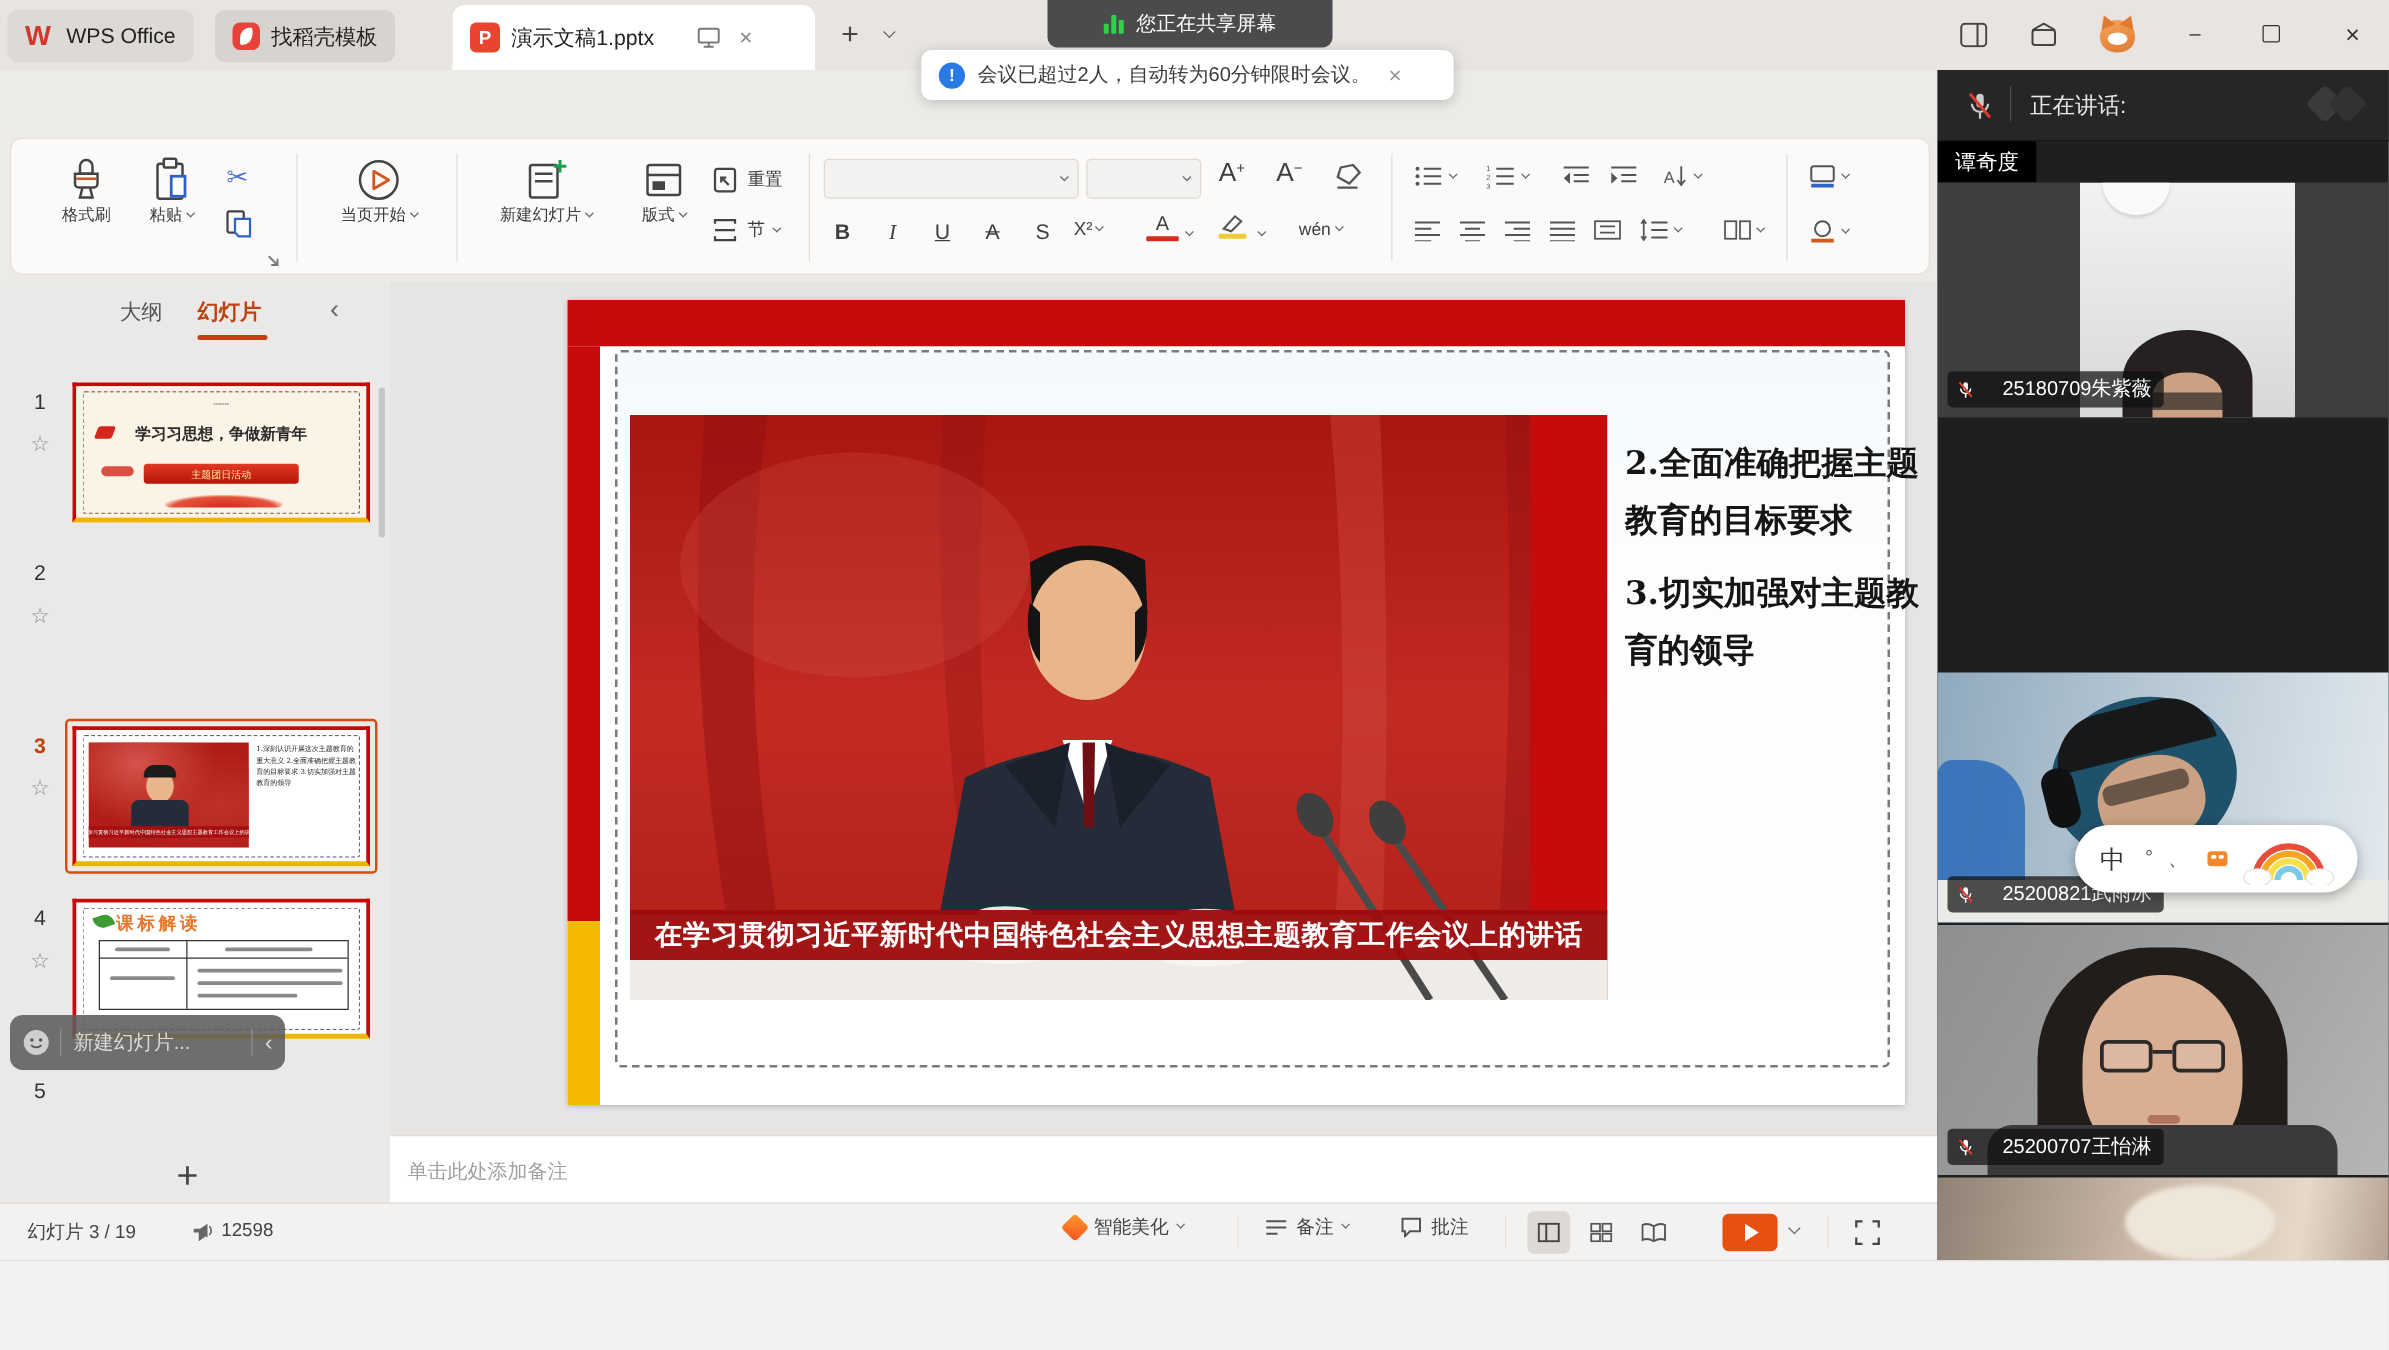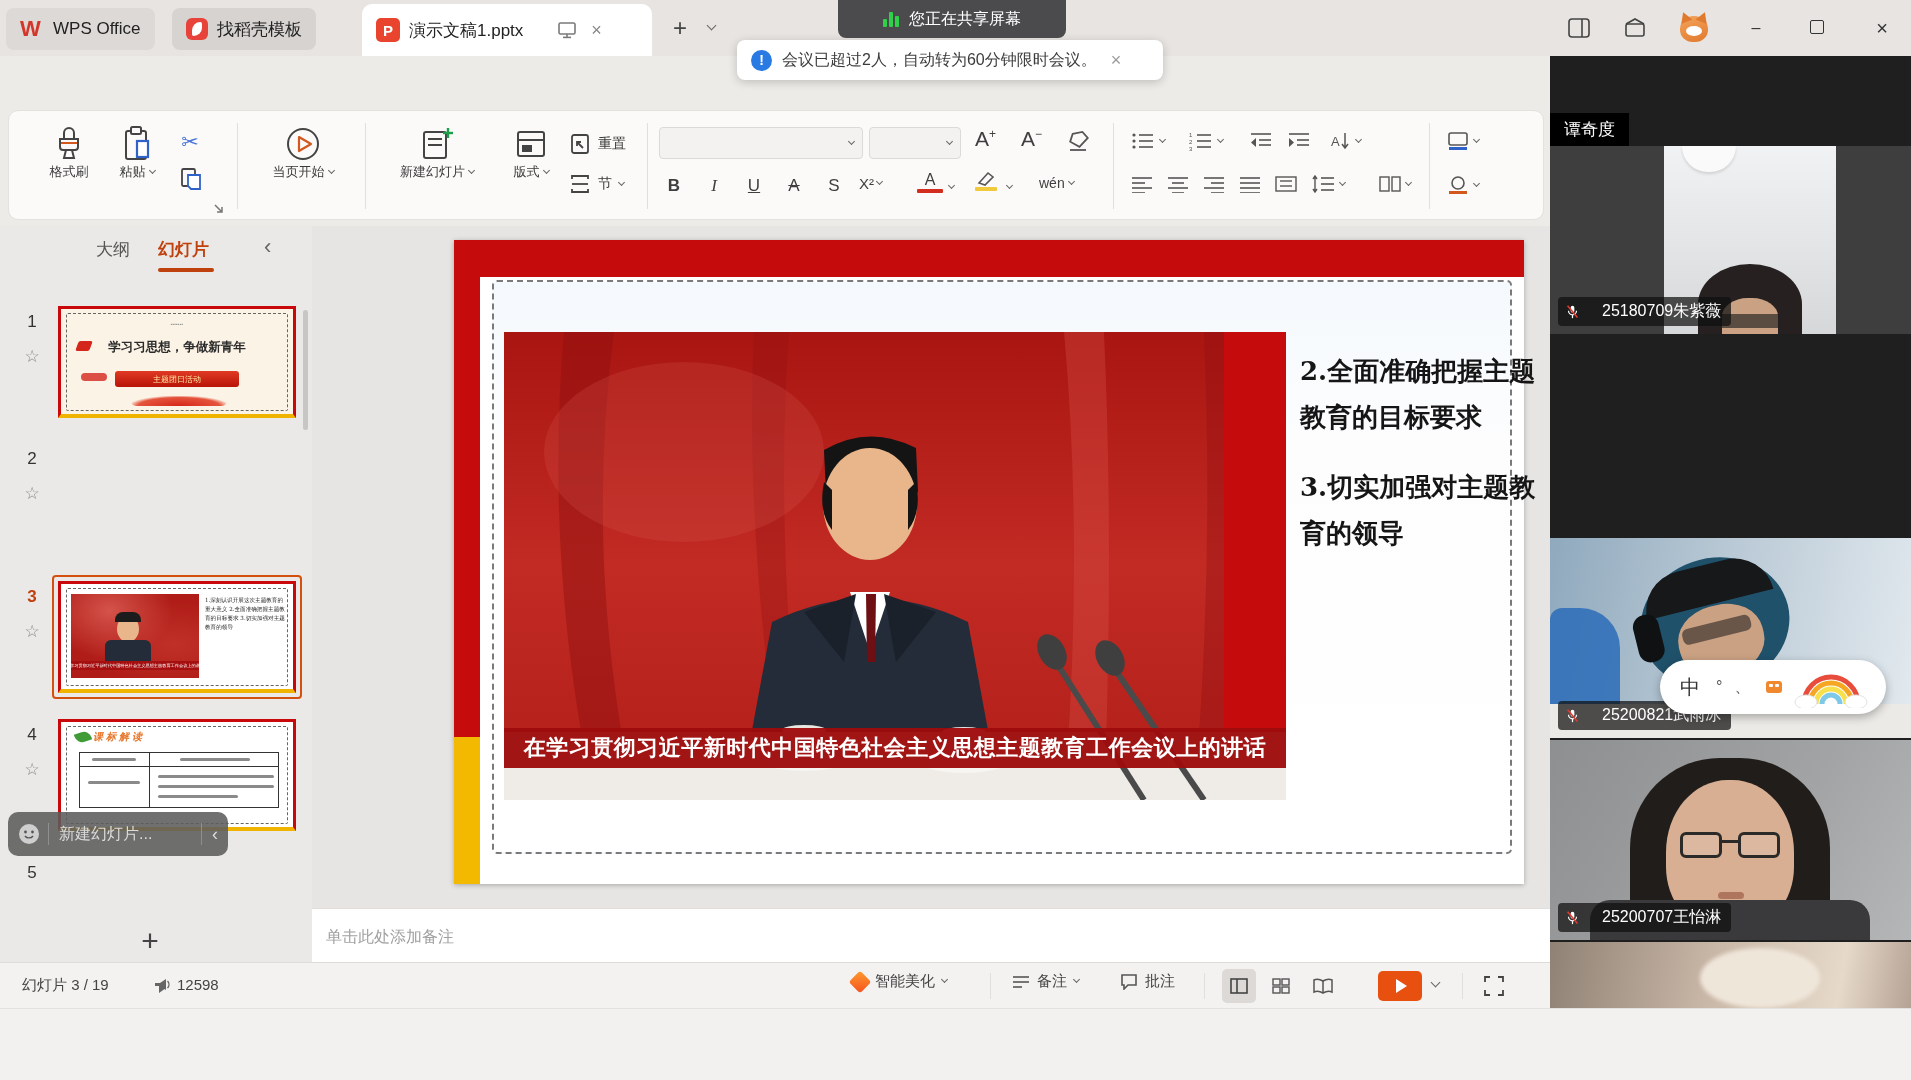--- a/index.html
+++ b/index.html
@@ -480,21 +480,21 @@
       <div style="position:absolute;left:0;right:0;bottom:8px;height:9px;background:#a50f10;color:#fff;font-size:4.2px;display:flex;align-items:center;justify-content:center;overflow:hidden;white-space:nowrap;">在学习贯彻习近平新时代中国特色社会主义思想主题教育工作会议上的讲话</div>
     </div>
     <div style="position:absolute;left:144px;top:12px;right:8px;bottom:8px;font-size:5.6px;line-height:9px;color:#222;font-family:'DejaVu Serif','Liberation Serif',serif;overflow:hidden;">1.深刻认识开展这次主题教育的重大意义 2.全面准确把握主题教育的目标要求 3.切实加强对主题教育的领导</div>
   </div>
 
   <span class="abs snum" style="top:499px;">4</span>
   <span class="abs sstar" style="top:533px;">☆</span>
   <div class="thumb" style="top:493px;">
     <div class="dash"></div>
     <div style="position:absolute;left:14px;top:10px;width:16px;height:10px;border-radius:0 8px 0 8px;background:#3f9b35;transform:rotate(-18deg);"></div>
-    <div style="position:absolute;left:32px;top:8px;font-size:10px;font-weight:bold;letter-spacing:3px;color:#e8762a;font-style:italic;">课标解读</div>
+    <div style="position:absolute;left:32px;top:8px;font-size:14px;font-weight:bold;letter-spacing:3px;color:#e8762a;">课标解读</div>
     <div style="position:absolute;left:18px;top:30px;width:200px;height:56px;border:1.4px solid #333;">
       <div style="position:absolute;left:0;top:0;width:70px;height:100%;border-right:1.4px solid #333;"></div>
       <div style="position:absolute;left:0;top:13px;width:100%;border-top:1.4px solid #333;"></div>
       <div class="bar" style="position:absolute;left:12px;top:5px;width:44px;"></div>
       <div class="bar" style="position:absolute;left:100px;top:5px;width:70px;"></div>
       <div class="bar" style="position:absolute;left:8px;top:28px;width:52px;"></div>
       <div class="bar" style="position:absolute;left:78px;top:22px;width:116px;"></div>
       <div class="bar" style="position:absolute;left:78px;top:32px;width:116px;"></div>
       <div class="bar" style="position:absolute;left:78px;top:42px;width:80px;"></div>
     </div>
@@ -575,21 +575,21 @@
           <ellipse cx="548" cy="320" rx="13" ry="19" transform="rotate(-30 548 320)" stroke="none"></ellipse>
           <line x1="700" y1="468" x2="610" y2="336"></line>
           <ellipse cx="606" cy="326" rx="13" ry="19" transform="rotate(-30 606 326)" stroke="none"></ellipse>
         </g>
       </svg>
 
       <div style="position:absolute;left:0;bottom:32px;width:100%;height:40px;background:rgba(158,11,12,.96);color:#fff;font-weight:bold;font-size:22px;display:flex;align-items:center;justify-content:center;letter-spacing:.5px;">在学习贯彻习近平新时代中国特色社会主义思想主题教育工作会议上的讲话</div>
     </div>
 
     <div style="position:absolute;left:846px;top:108px;width:252px;font-family:'DejaVu Serif','Liberation Serif',serif;font-weight:600;font-size:26px;line-height:46px;color:#151515;">
-      <p style="margin-bottom:24px;">2.全面准确把握主题教育的目标要求</p>
+      <p style="margin-bottom:12px;">2.全面准确把握主题教育的目标要求</p>
       <p>3.切实加强对主题教育的领导</p>
     </div>
   </div>
 </div>
 
 <div id="notesbar" class="abs">
   <span class="abs" style="left:14px;top:18px;color:#a0a0a0;font-size:16px;position:absolute;">单击此处添加备注</span>
 </div>
 
 <div id="statusbar" class="abs">
@@ -685,20 +685,38 @@
   
   
   
   
   
   
 </div>
 
 <div id="meetpanel" class="abs">
 
+  <div style="position:absolute;left:0;top:0;width:361px;height:57px;background:#262626;border-bottom:1px solid #161616;">
+    <span style="position:absolute;left:22px;top:16px;">
+      <svg width="24" height="26" viewBox="0 0 24 26">
+          <rect x="9" y="3" width="6" height="11" rx="3" fill="#c9c9c9"></rect>
+          <path d="M5.5 11 a6.5 6.5 0 0 0 13 0" fill="none" stroke="#c9c9c9" stroke-width="1.8"></path>
+          <line x1="12" y1="18" x2="12" y2="23" stroke="#c9c9c9" stroke-width="1.8"></line>
+          <line x1="4" y1="3" x2="20" y2="22" stroke="#e23b2e" stroke-width="2.2"></line>
+        </svg>
+    </span>
+    <span style="position:absolute;left:58px;top:13px;width:1px;height:28px;background:#4a4a4a;"></span>
+    <span style="position:absolute;left:74px;top:16px;font-size:18px;color:#e8e8e8;">正在讲话:</span>
+    <span style="position:absolute;right:14px;top:10px;">
+      <svg width="58" height="36" viewBox="0 0 58 36">
+          <rect x="10" y="6" width="22" height="22" rx="4" transform="rotate(45 21 17)" fill="#3a3a3a"></rect>
+          <rect x="28" y="6" width="22" height="22" rx="4" transform="rotate(45 39 17)" fill="#323232"></rect>
+        </svg>
+    </span>
+  </div>
   <div style="position:absolute;left:0;top:57px;height:33px;background:#000;color:#fff;font-size:17px;display:flex;align-items:center;padding:0 14px;">谭奇度</div>
 
   <div class="tile" style="top:90px;height:188px;background:#3e3e3e;">
     <div style="position:absolute;left:114px;top:0;width:172px;height:100%;background:linear-gradient(180deg,#f1f2f3 0%,#e3e4e6 55%,#d6d7d9 100%);">
       <div style="position:absolute;left:18px;top:0px;width:54px;height:26px;border-radius:0 0 27px 27px;background:#fafafa;box-shadow:0 2px 3px rgba(0,0,0,.12);"></div>
       <div style="position:absolute;left:34px;top:118px;width:104px;height:80px;border-radius:50% 50% 0 0;background:#262120;"></div>
       <div style="position:absolute;left:58px;top:152px;width:56px;height:40px;border-radius:46% 46% 0 0;background:#caa183;"></div>
       <div style="position:absolute;left:56px;top:168px;width:60px;height:14px;background:rgba(30,30,30,.65);"></div>
     </div>
     <div class="vlabel">

